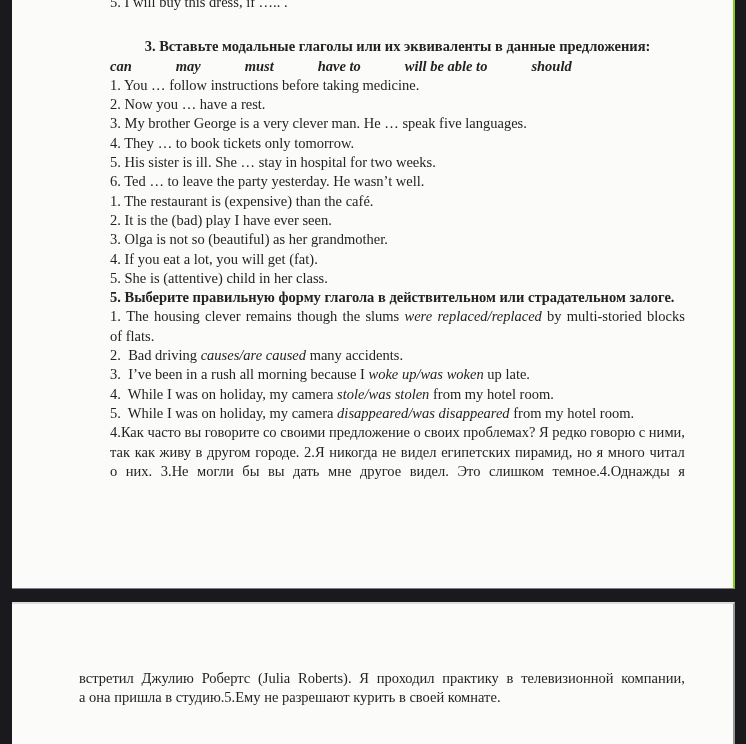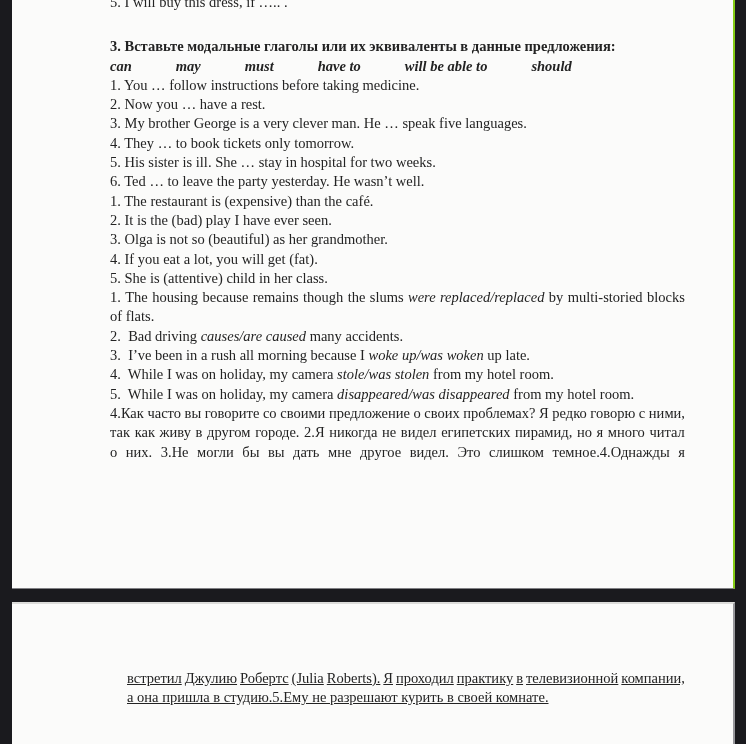--- a/index.html
+++ b/index.html
@@ -31,25 +31,25 @@
     border-right: 2px solid #84cc16;
     border-bottom: 1px solid #808084;
   }
   .page-bottom {
     top: 602px;
     height: 142px;
     border-right: 2px solid #97979b;
     border-top: 2px solid #dcdcda;
   }
   .content  { padding: 0 48px 0 98px; }
-  .content2 { padding: 65px 48px 0 115px; text-decoration: underline; }
+  .content2 { padding: 65px 48px 0 67px; }
   .line { white-space: pre-wrap; }
   .cut  { margin-top: -7px; }
   .heading { font-weight: bold; }
-  .h3 { margin-top: 25px; }
+  .h3 { margin-top: 25px; text-align: center; }
   .wordbank {
     display: flex;
     gap: 44px;
     font-weight: bold;
     font-style: italic;
   }
   .jline {
     display: flex;
     justify-content: space-between;
     flex-wrap: nowrap;
@@ -84,25 +84,26 @@
       </div>
 
     <div id="s4items">
         <div class="line">1. The restaurant is (expensive) than the café.</div>
         <div class="line">2. It is the (bad) play I have ever seen.</div>
         <div class="line">3. Olga is not so (beautiful) as her grandmother.</div>
         <div class="line">4. If you eat a lot, you will get (fat).</div>
         <div class="line">5. She is (attentive) child in her class.</div>
       </div>
 
+    <div class="line heading">5. Выберите правильную форму глагола в действительном или страдательном залоге.</div>
     <div class="jline" id="s5item1">
         <span>1.</span>
         <span>The</span>
         <span>housing</span>
-        <span>because</span>
+        <span>clever</span>
         <span>remains</span>
         <span>though</span>
         <span>the</span>
         <span>slums</span>
         <span class="it">were</span>
         <span class="it">replaced/replaced</span>
         <span>by</span>
         <span>multi-storied</span>
         <span>blocks</span>
       </div>

